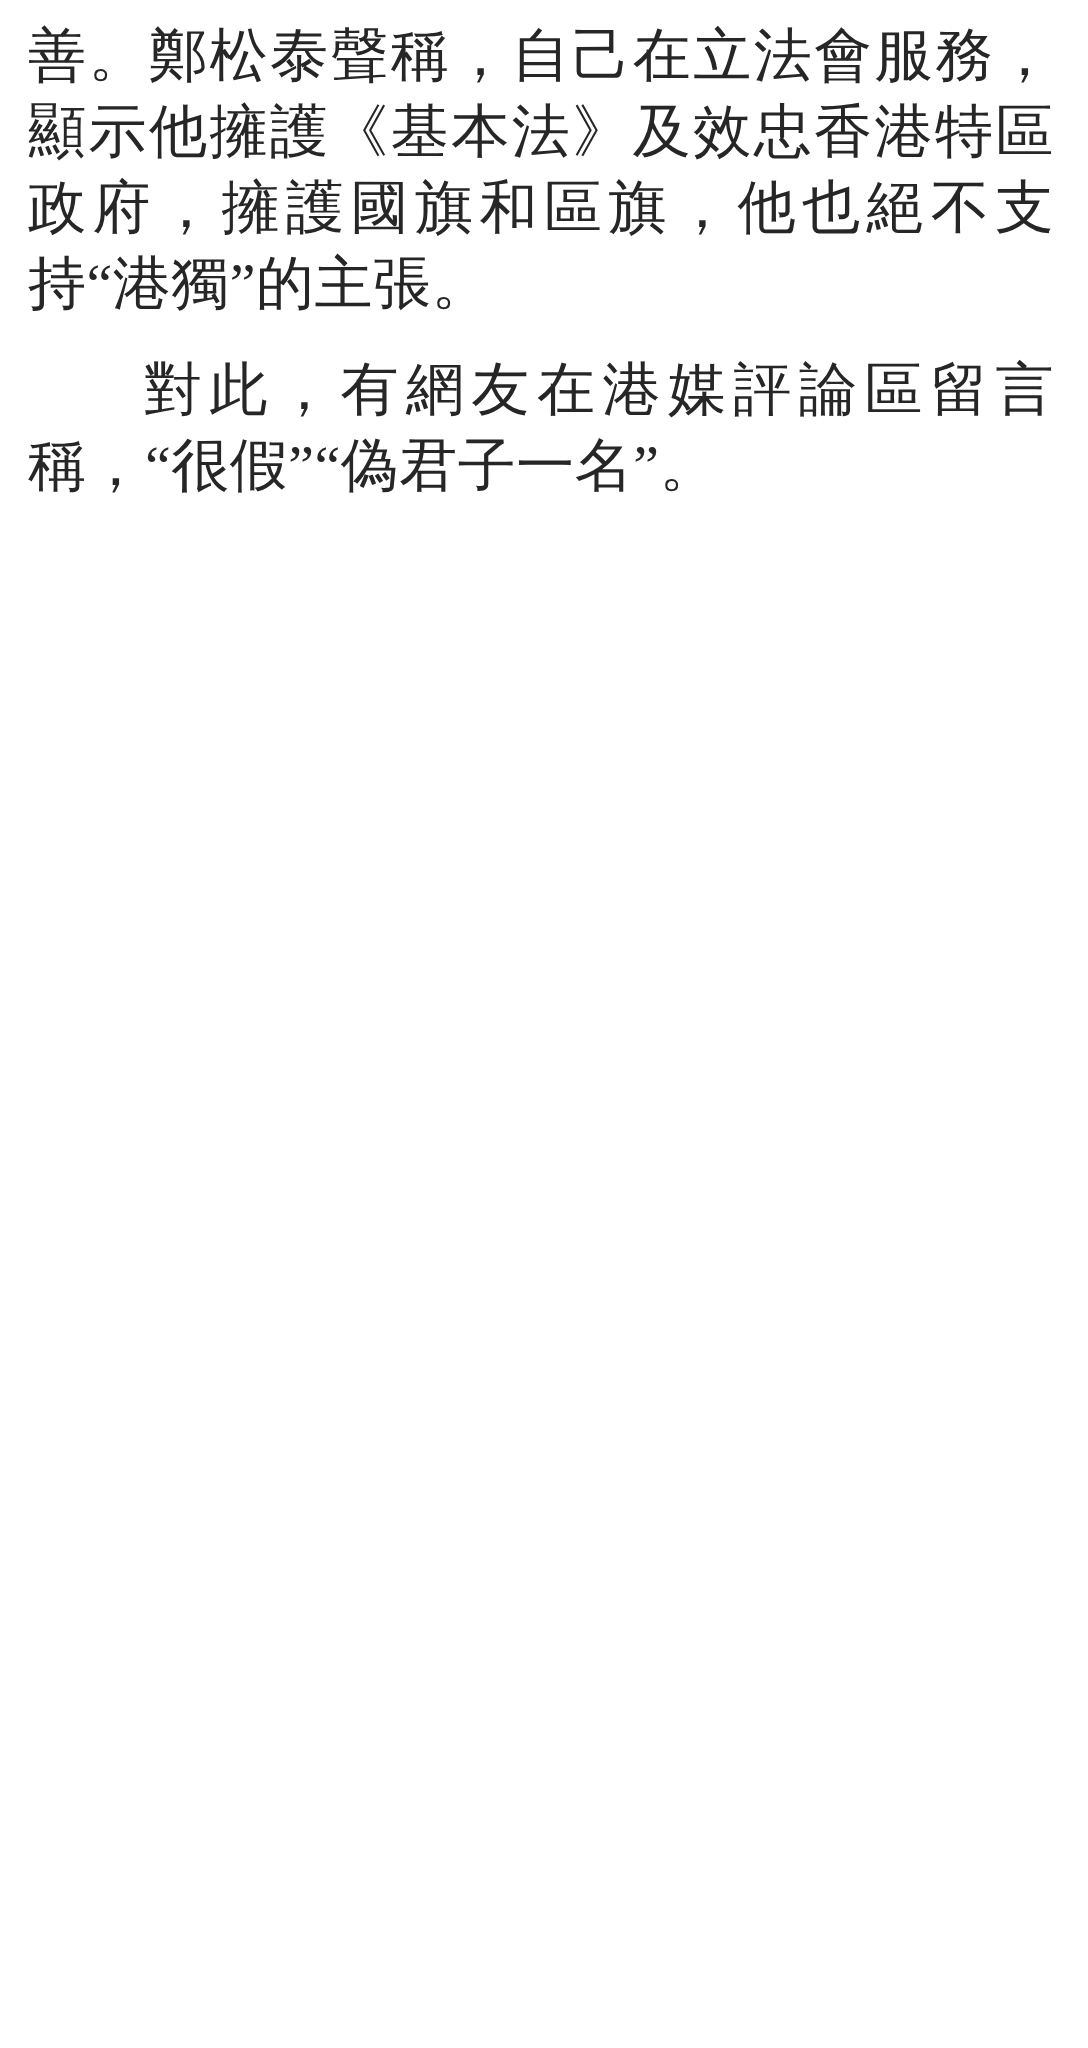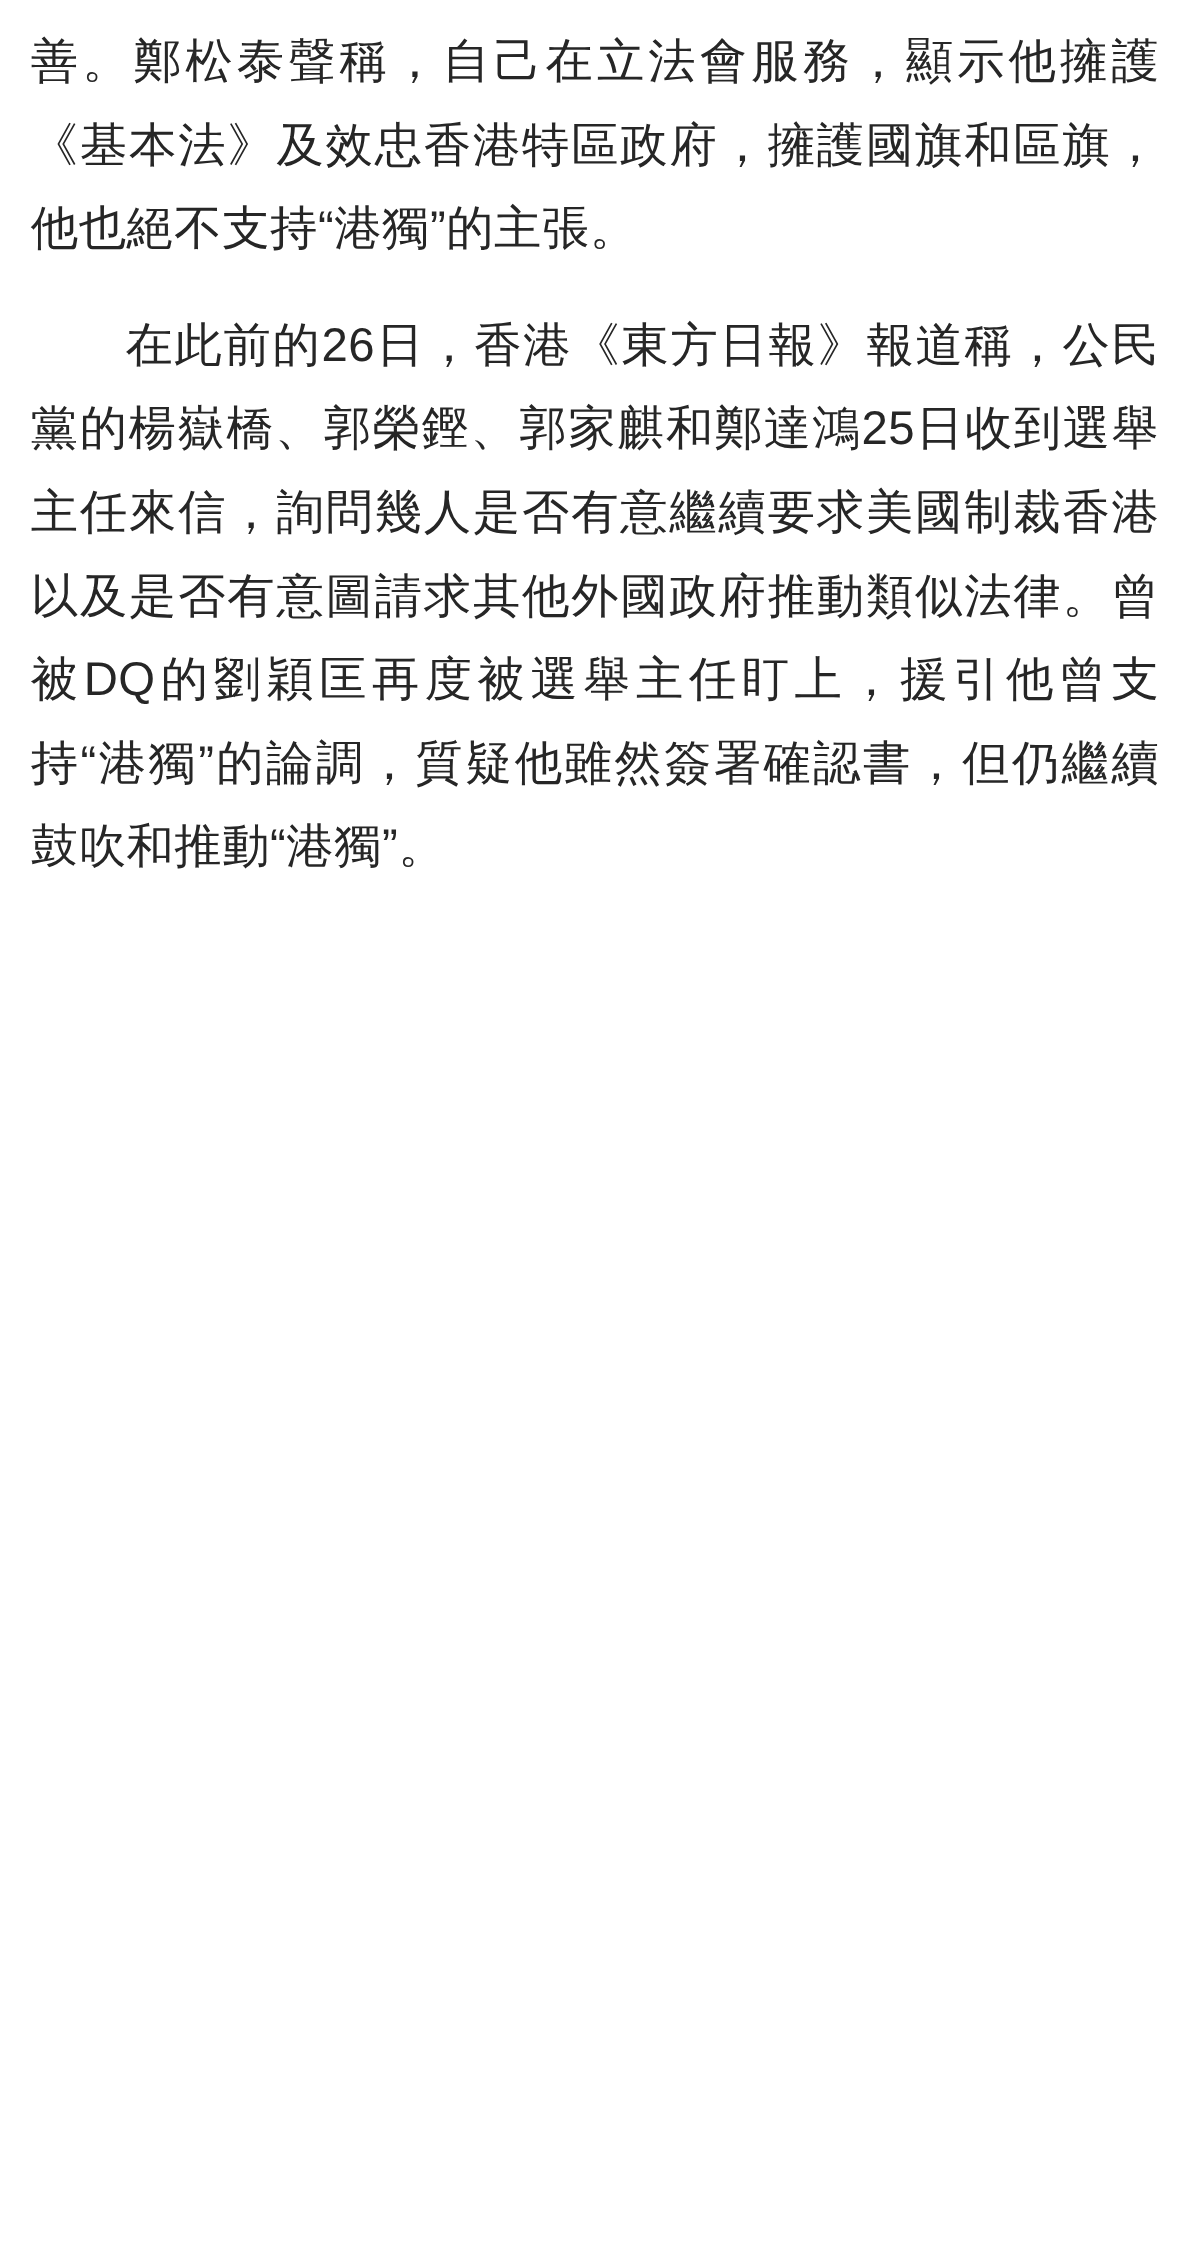--- a/index.html
+++ b/index.html
@@ -17,37 +17,38 @@
     width: 1088px;
     height: 2048px;
     box-sizing: border-box;
     padding: 18px 34px 0 28px;
     background: #ffffff;
   }
   .article {
     color: #2b2b2b;
   }
   .para {
-    font-size: 43px;
+    font-size: 58px;
     line-height: 76px;
     letter-spacing: 0.5px;
     margin: 0 0 30px 0;
     text-align: justify;
     text-justify: inter-character;
     color: #262626;
     font-weight: 400;
+    font-family: Liberation Serif, serif;
   }
   .para.indent {
     text-indent: 2em;
   }
   .para:last-child {
     margin-bottom: 0;
   }
 </style>
 </head>
 <body>
 
 <div class="page">
   <div class="article">
     <p class="para">善。鄭松泰聲稱，自己在立法會服務，顯示他擁護《基本法》及效忠香港特區政府，擁護國旗和區旗，他也絕不支持“港獨”的主張。</p>
-    <p class="para indent">在此前的26日，香港《東方日報》報道稱，公民黨的楊嶽橋、郭榮鏗、郭家麒和鄭達鴻25日收到選舉主任來信，詢問幾人是否有意繼續要求美國制裁香港以及是否有意圖請求其他外國政府推動類似法律。曾被DQ的劉穎匡再度被選舉主任盯上，援引他曾支持“港獨”的論調，質疑他雖然簽署確認書，但仍繼續鼓吹和推動“港獨”。</p>
+    <p class="para indent">對此，有網友在港媒評論區留言稱，“很假”“偽君子一名”。</p>
   </div>
 </div>
 
 </body></html>

